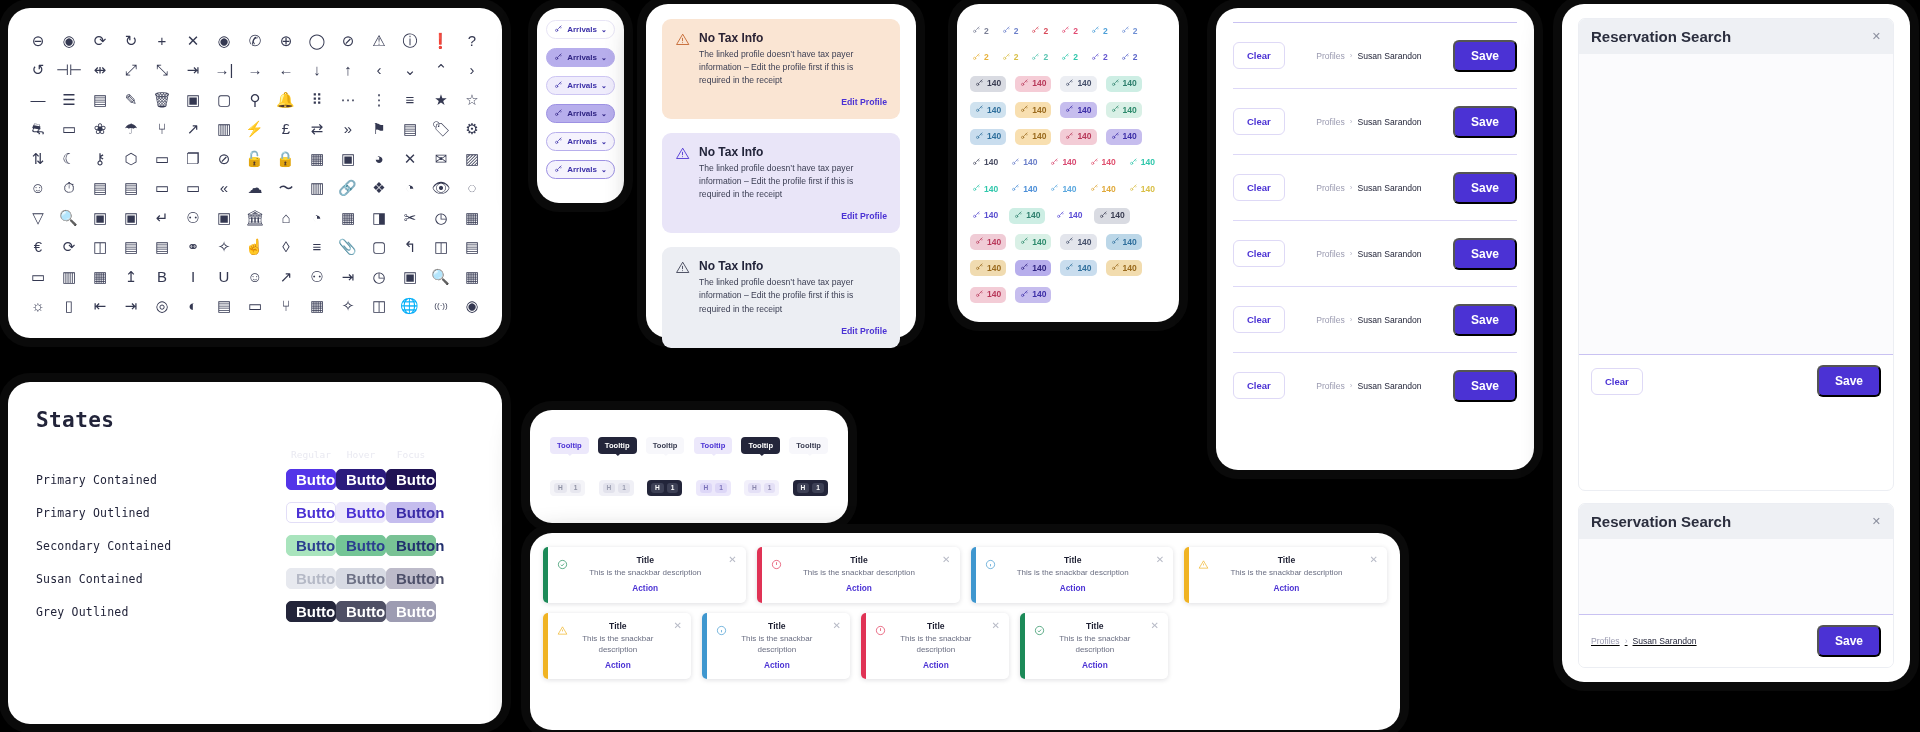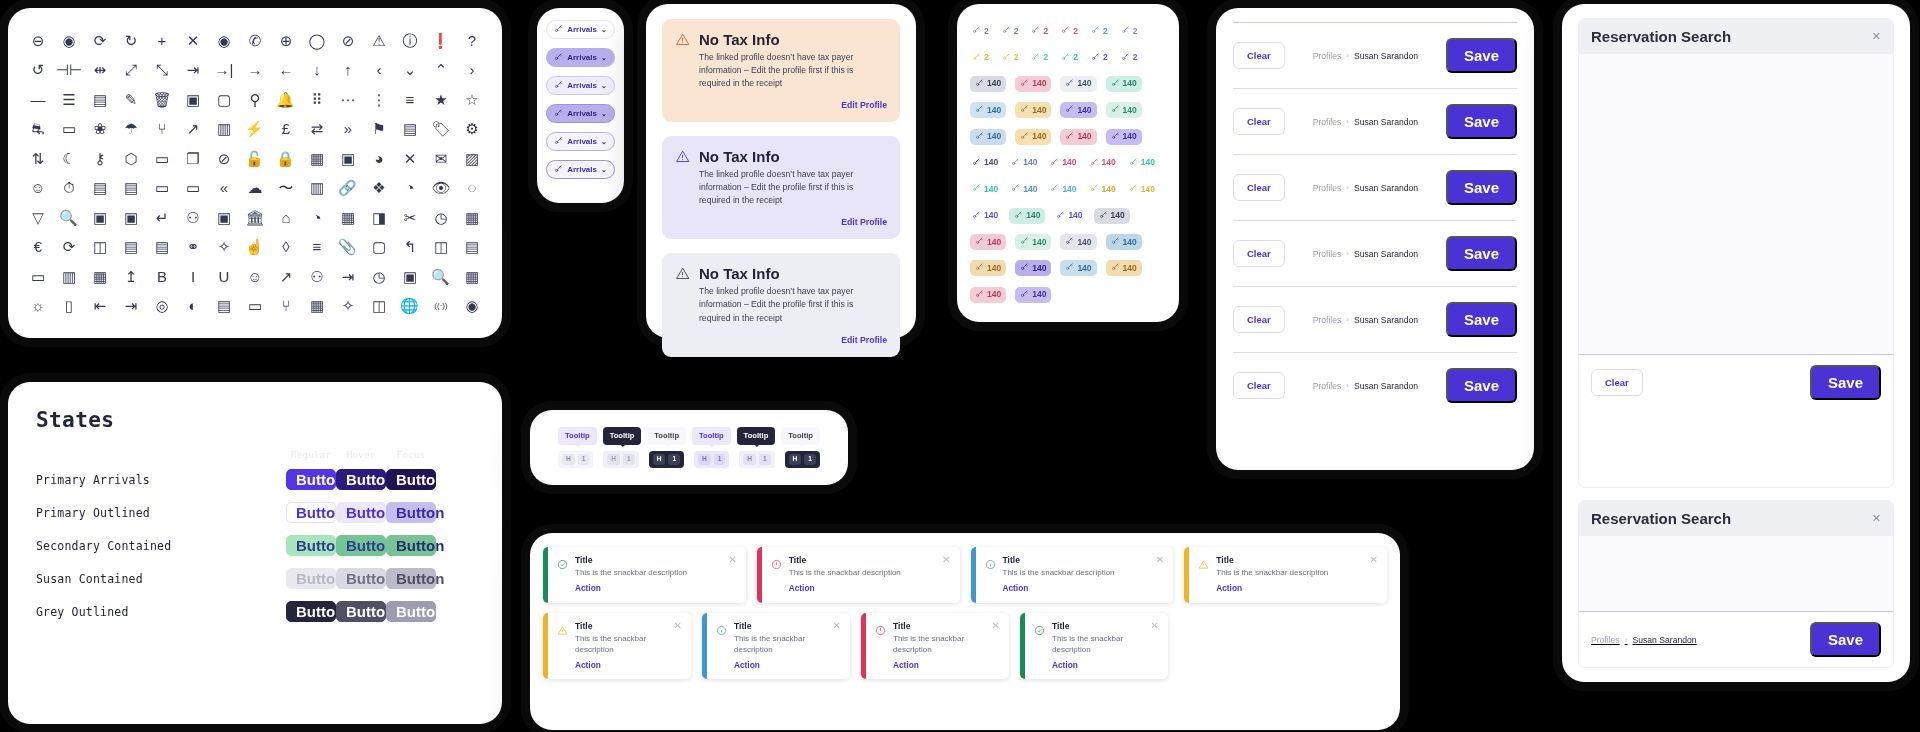--- a/index.html
+++ b/index.html
@@ -47,21 +47,21 @@
          font-size:8px; font-weight:600; color:#3b2fa8; white-space:nowrap;}
   .chip .cv{ font-size:7px; }
 
   
   #alerts-panel{ left:646px; top:4px; width:270px; height:334px; padding:15px 16px;
                  display:flex; flex-direction:column; gap:14px;}
   .alert{ border-radius:9px; padding:12px 13px; display:flex; gap:9px; }
   .alert .a-ico{ flex:0 0 auto; width:15px; height:15px; margin-top:1px;}
   .alert .a-ico svg{ width:15px;height:15px; fill:none; stroke-width:1.4;
                      stroke-linecap:round; stroke-linejoin:round;}
-  .a-title{ font-size:15px; font-weight:700; color:#1e2033; margin-bottom:3px;}
+  .a-title{ font-size:12px; font-weight:700; color:#1e2033; margin-bottom:3px;}
   .a-body{ font-size:8.6px; color:#3a3d52; line-height:1.52; }
   .a-link{ text-align:right; font-size:8.7px; font-weight:700; color:#4b32d4; margin-top:10px;}
 
   
   #badges-panel{ left:957px; top:4px; width:222px; height:318px; padding:14px 13px;}
   .badge-rows{display:flex;flex-direction:column;gap:0;height:100%;justify-content:space-around;}
   .badge-row{ display:flex; align-items:center; gap:9px; }
   .badge{ display:inline-flex; align-items:center; gap:3px; border-radius:5px;
           padding:2px 5px; font-size:8.5px; font-weight:700; line-height:1.3;}
   .badge.plain{ background:transparent!important; padding:2px 2px;}
@@ -73,54 +73,54 @@
   .save-row{ display:flex; align-items:center; height:66px; border-top:1px solid #ddd8f7;}
   .save-row:first-child{border-top:1px solid #c9c2f2;}
   .sr-clear{ border:1px solid #ded9f6; border-radius:6px; padding:7px 13px;
              font-size:9.5px; font-weight:700; color:#4b32d4; background:#fff;}
   .sr-crumb{ flex:1; text-align:center; font-size:8.6px; display:flex;
              align-items:center; justify-content:center; gap:5px;}
   .sr-crumb .muted{ color:#9a9ab0; }
   .sr-crumb .sep{ color:#b9b9c9; font-size:8px;}
   .sr-crumb .cur{ color:#24263a; }
   .sr-save{ background:#4b32d4; color:#fff; border-radius:6px; padding:7px 16px;
-            font-size:15px; font-weight:700;}
+            font-size:12px; font-weight:700;}
 
   
   #resv-panel{ left:1562px; top:4px; width:348px; height:678px; padding:14px 16px;
                display:flex; flex-direction:column; gap:12px;}
   .resv{ border-radius:7px; overflow:hidden; border:1px solid #eceef3; }
   .resv-head{ background:#eef0f4; padding:9px 12px; display:flex; align-items:center;
               justify-content:space-between;}
   .resv-title{ font-size:15px; font-weight:700; color:#2b2e3e;}
   .resv-x{ color:#8b8f9e; font-size:11px; line-height:1;}
   .resv-body{ background:#fbfbfd; }
   .resv-foot{ background:#fff; border-top:1px solid #c9c2f2; padding:10px 12px;
               display:flex; align-items:center; justify-content:space-between;}
 
   
-  #tooltip-panel{ left:530px; top:410px; width:318px; height:75px; padding:14px 28px;
+  #tooltip-panel{ left:530px; top:410px; width:318px; height:113px; padding:14px 20px;
                   display:flex; flex-direction:column; justify-content:space-around;}
   .tt-row{ display:flex; align-items:center; justify-content:space-between; }
   .tt{ position:relative; font-size:7.6px; font-weight:700; border-radius:4px;
        padding:5px 7px; line-height:1;}
   .tt::after{ content:""; position:absolute; left:50%; transform:translateX(-50%);
               bottom:-3px; width:6px;height:6px; background:inherit; rotate:45deg;}
   .kbd-group{ display:inline-flex; align-items:center; gap:3px; border-radius:4px;
               padding:3px 4px; position:relative;}
   .kbd{ border-radius:3px; padding:2px 4px; font-size:6.6px; font-weight:700; line-height:1;}
 
   
   #snack-panel{ left:530px; top:533px; width:870px; height:197px; padding:14px 13px;}
   .snack-grid{ display:flex; flex-direction:column; gap:10px;}
   .snack-row{ display:flex; gap:11px; }
   .snack{ background:#fff; border-radius:5px; box-shadow:0 1px 5px rgba(20,20,40,.14);
           display:flex; overflow:hidden; min-height:56px;}
   .sn-bar{ width:5px; flex:0 0 5px;}
-  .sn-main{ padding:8px 9px 9px 9px; display:flex; gap:7px; flex:1;}
+  .sn-main{ padding:8px 9px 9px 9px; display:flex; gap:7px; flex:1;text-align:center;}
   .sn-ico{ width:11px;height:11px;flex:0 0 11px;margin-top:1px;}
   .sn-ico svg{width:11px;height:11px;fill:none;stroke-width:1.5;}
   .sn-txt{flex:1;}
   .sn-title{ font-size:8.6px; font-weight:700; color:#1e2033;}
   .sn-desc{ font-size:8px; color:#6a6e82; margin-top:2px; line-height:1.4;}
   .sn-action{ font-size:8.3px; font-weight:700; color:#4b32d4; margin-top:5px;}
   .sn-x{ color:#b7bac6; font-size:10px; line-height:1; padding-left:6px;}
 </style>
 </head>
 <body>
@@ -303,21 +303,21 @@
 <div class="panel" id="states-panel">
   <h1>States</h1>
   <div class="states-table" id="states-table">
       <div class="st-head">
         <div class="st-label"></div>
         <div class="st-col">Regular</div>
         <div class="st-col">Hover</div>
         <div class="st-col">Focus</div>
       </div>
       <div class="st-row">
-        <div class="st-label">Primary Arrivals</div>
+        <div class="st-label">Primary Contained</div>
         <div class="st-cell">
           <div class="btn" style="background: rgb(83, 53, 232); color: rgb(255, 255, 255); border-color: rgb(83, 53, 232);">Button</div>
         </div>
         <div class="st-cell">
           <div class="btn" style="background: rgb(43, 27, 126); color: rgb(255, 255, 255); border-color: rgb(43, 27, 126);">Button</div>
         </div>
         <div class="st-cell">
           <div class="btn" style="background: rgb(32, 19, 84); color: rgb(255, 255, 255); border-color: rgb(32, 19, 84);">Button</div>
         </div>
       </div>

